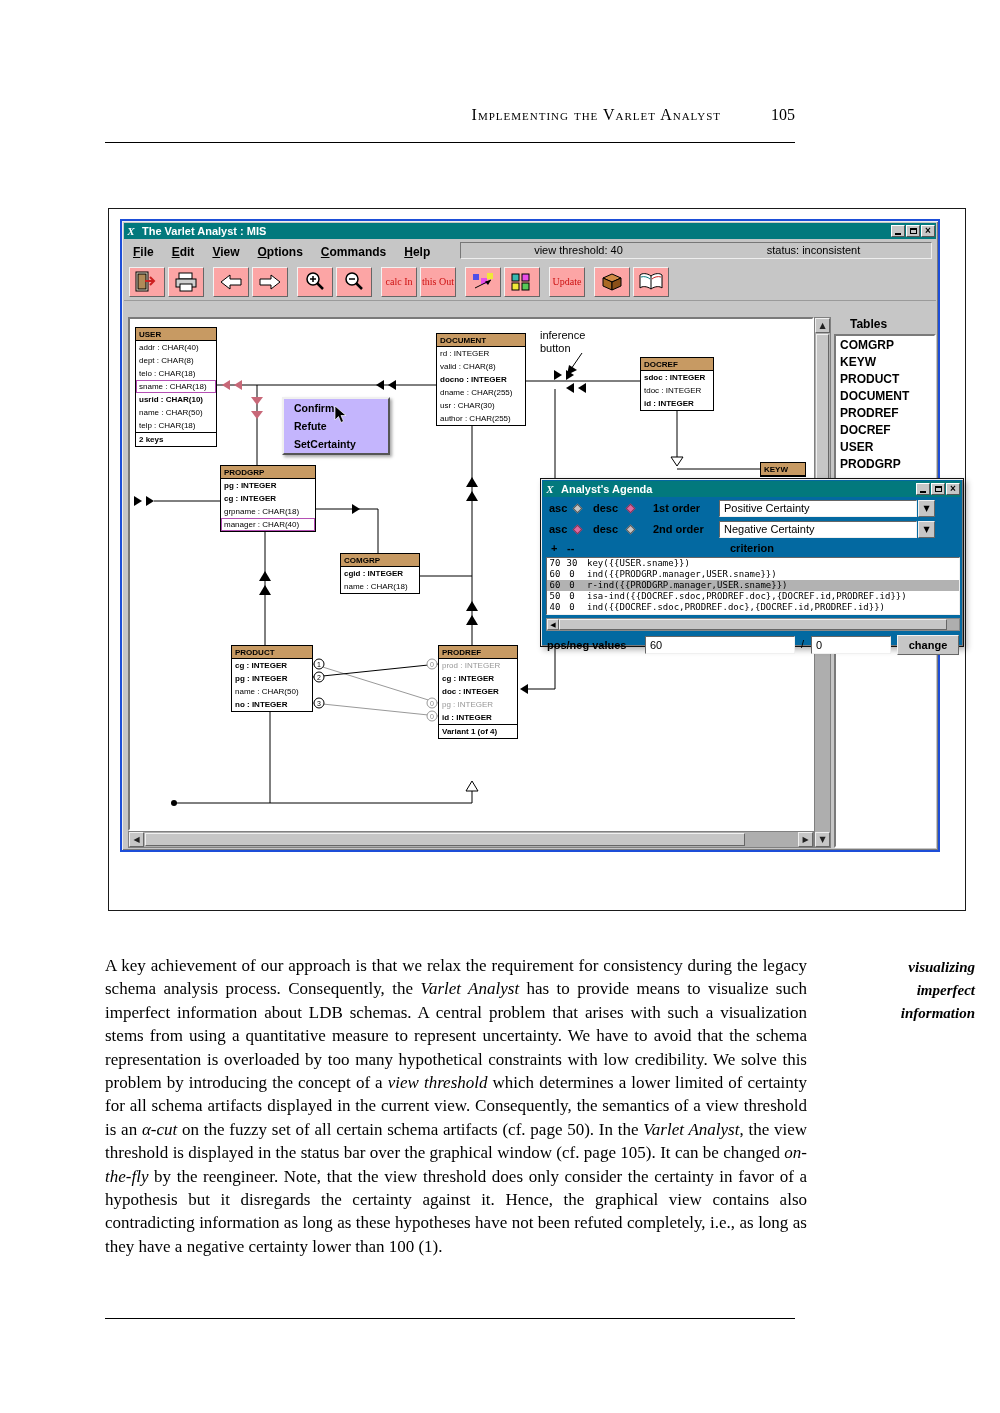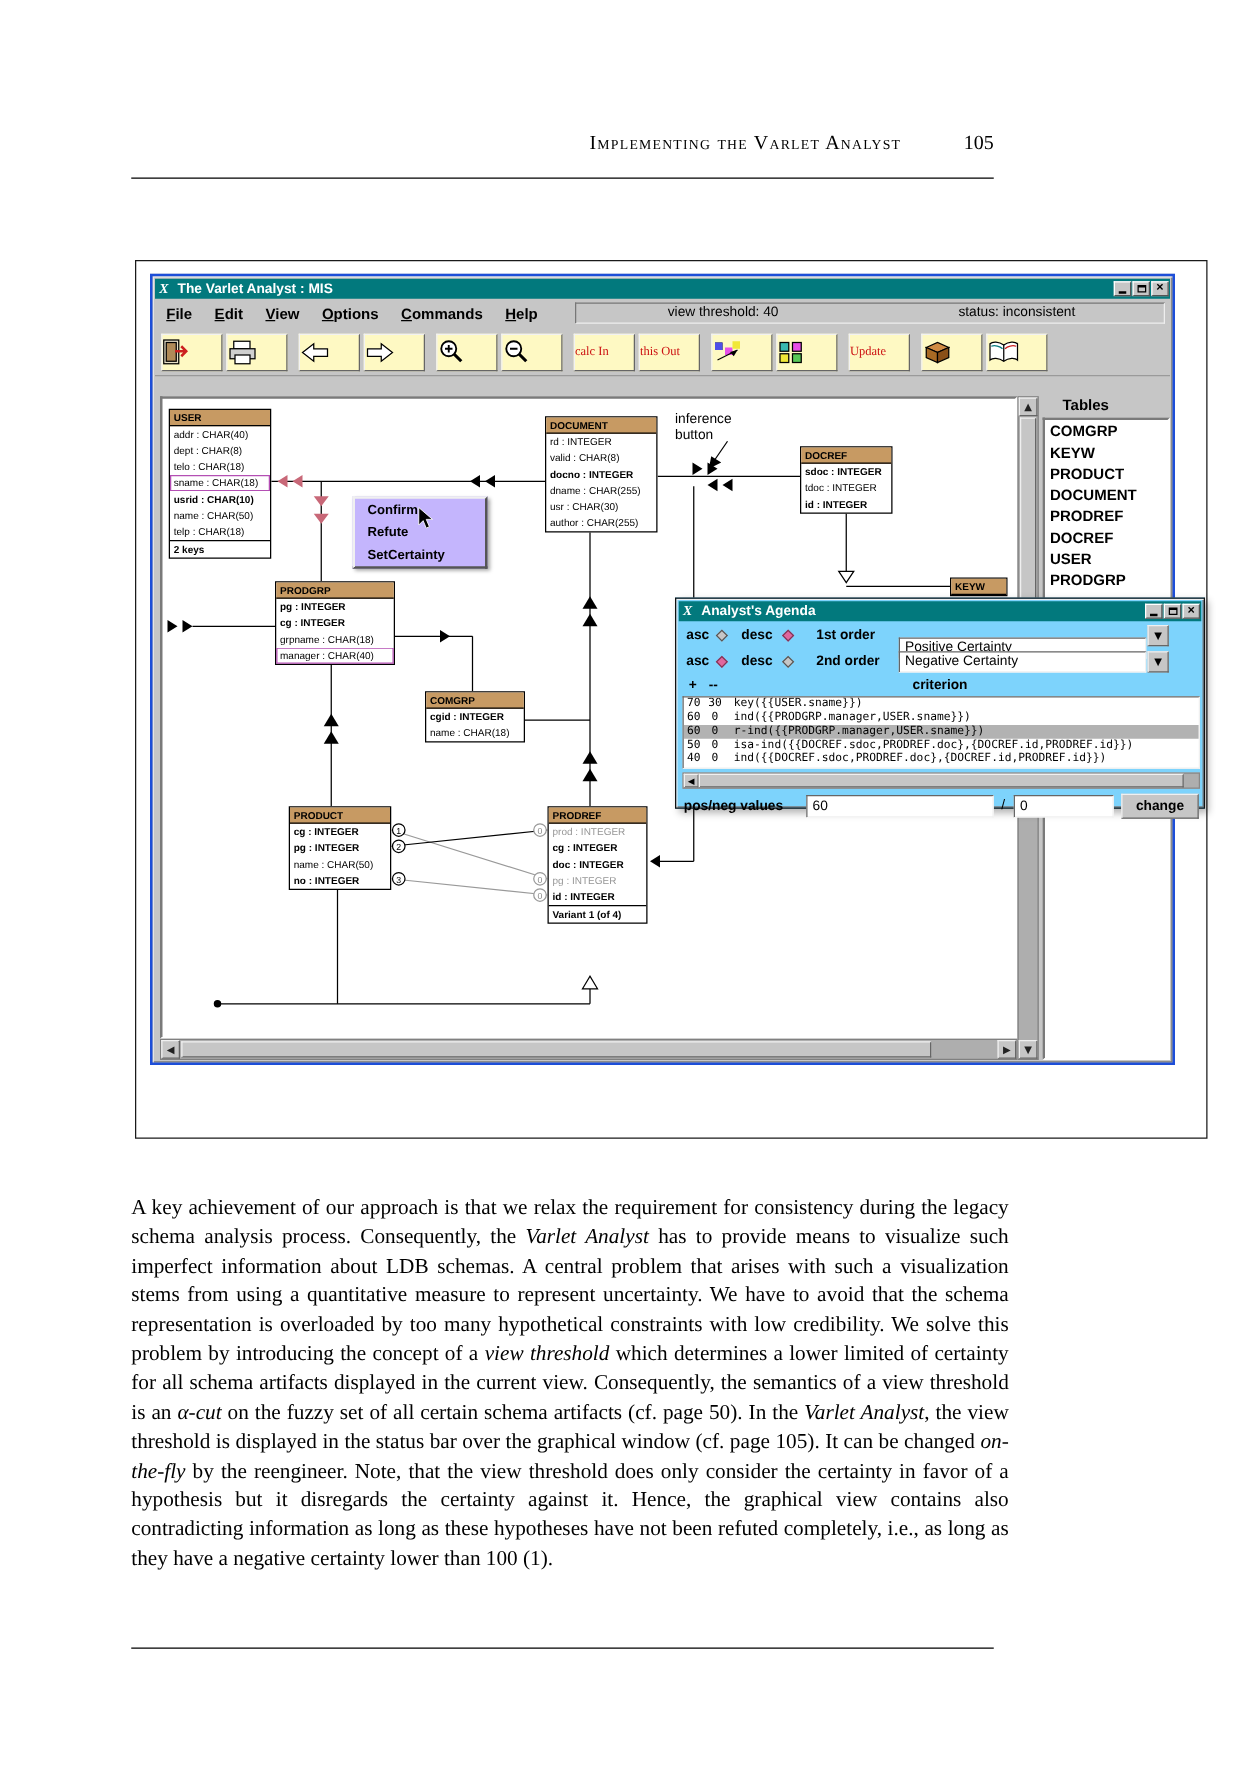--- a/index.html
+++ b/index.html
@@ -36,21 +36,21 @@
 
 
 .menubar{position:absolute;left:2px;top:18px;right:2px;height:24px;display:flex;align-items:center}
 .menu-item{display:inline-block;font-weight:bold;font-size:12px;padding:0 9px}
 .menu-item::first-letter{text-decoration:underline}
 .statusbox{position:absolute;left:336px;right:4px;top:3px;height:17px;display:flex;background:#c6c6c6;border:1px solid;border-color:#777 #eee #eee #777}
 .status-cell{flex:1;text-align:center;font-size:11px;line-height:14px}
 
 
 .toolbar{position:absolute;left:2px;top:42px;right:2px;height:38px;display:flex;align-items:center;padding-left:5px;gap:3px;border-bottom:1px solid #9a9a9a}
-.tb{width:49px;height:30px;background:#fef9c3;border:1px solid;border-color:#f2f2f2 #666 #666 #f2f2f2;display:flex;align-items:center;justify-content:flex-start;flex:none}
+.tb{width:36px;height:30px;background:#fca5a5;border:1px solid;border-color:#f2f2f2 #666 #666 #f2f2f2;display:flex;align-items:center;justify-content:center;flex:none}
 .tb.red{color:#c11;font-family:"Liberation Serif",serif;font-size:10px;line-height:11px;text-align:center}
 .gap{margin-left:6px}
 
 
 .canvas-frame{position:absolute;left:6px;top:96px;width:686px;height:514px;border:2px solid;border-color:#7a7a7a #fff #fff #7a7a7a;background:#fff}
 .canvas{position:absolute;inset:0;overflow:hidden}
 .wires{position:absolute;left:0;top:0;z-index:5}
 .wt{font:7px "Liberation Sans",sans-serif;text-anchor:middle;fill:#000}
 .wt.g{fill:#888}
 
@@ -80,21 +80,21 @@
 .vthumb{position:absolute;left:1px;top:16px;width:13px;height:210px;background:#c6c6c6;border:1px solid;border-color:#f0f0f0 #666 #666 #f0f0f0}
 .hthumb{position:absolute;left:16px;top:1px;width:600px;height:13px;background:#c6c6c6;border:1px solid;border-color:#f0f0f0 #666 #666 #f0f0f0}
 
 
 .tables-panel{position:absolute;left:712px;top:96px;width:102px;height:531px}
 .tables-title{font-size:12px;font-weight:bold;margin:0 0 2px 16px}
 .tables-list{position:absolute;left:0;top:17px;right:0;bottom:0;background:#fff;border:2px solid;border-color:#7a7a7a #fff #fff #7a7a7a;padding-top:1px}
 .table-item{font-size:12px;font-weight:bold;line-height:17px;padding-left:4px;white-space:nowrap}
 
 
-.agenda{position:absolute;left:418px;top:257px;width:424px;height:169px;background:#7dd3fc;border:1px solid #111;z-index:40;
+.agenda{position:absolute;left:418px;top:257px;width:424px;height:169px;background:#0369a1;border:1px solid #111;z-index:40;
  box-shadow:inset 1px 1px 0 #efefef,inset -1px -1px 0 #7a7a7a,3px 3px 6px rgba(0,0,0,.3);font-family:"Liberation Sans",sans-serif}
 .ag-label{position:absolute;font-size:11px;font-weight:bold;white-space:nowrap}
 .diamond{position:absolute;width:7px;height:7px;transform:rotate(45deg)}
 .diamond.outline{background:#c6c6c6;border:1px solid #555}
 .diamond.pink{background:#e0679e;border:1px solid #7d3657}
 .combo{position:absolute;height:17px;background:#fff;border:1px solid;border-color:#666 #f0f0f0 #f0f0f0 #666;font-size:11px;line-height:15px;padding-left:4px;white-space:nowrap}
 .combo-btn{position:absolute;width:17px;height:17px;background:#c6c6c6;border:1px solid;border-color:#f0f0f0 #666 #666 #f0f0f0;
  text-align:center;font-family:"DejaVu Sans",sans-serif;font-size:8px;line-height:15px}
 .combo-btn::before{content:"▼"}
 .ag-list{position:absolute;left:5px;top:78px;width:414px;height:58px;background:#fff;border:1px solid;border-color:#666 #f0f0f0 #f0f0f0 #666;
@@ -447,21 +447,21 @@
                 <span class="glyph-close"></span>
               </span>
           </span>
         </div>
 
         <span class="ag-label" style="left:8px;top:23px">asc</span>
         <span class="diamond outline" style="left:33px;top:26px"></span>
         <span class="ag-label" style="left:52px;top:23px">desc</span>
         <span class="diamond pink" style="left:86px;top:26px"></span>
         <span class="ag-label" style="left:112px;top:23px">1st order</span>
-        <span class="combo" style="left:178px;top:31px;width:198px">Positive Certainty</span>
+        <span class="combo" style="left:178px;top:21px;width:198px">Positive Certainty</span>
         <span class="combo-btn" style="left:377px;top:21px"></span>
 
         <span class="ag-label" style="left:8px;top:44px">asc</span>
         <span class="diamond pink" style="left:33px;top:47px"></span>
         <span class="ag-label" style="left:52px;top:44px">desc</span>
         <span class="diamond outline" style="left:86px;top:47px"></span>
         <span class="ag-label" style="left:112px;top:44px">2nd order</span>
         <span class="combo" style="left:178px;top:42px;width:198px">Negative Certainty</span>
         <span class="combo-btn" style="left:377px;top:42px"></span>
 
@@ -489,16 +489,21 @@
         <span class="change-btn">change</span>
       </div>
 
     </div>
 
 
   </div>
 
   <div class="bodytext"><span>A key achievement of our approach is that we relax the requirement for consistency during the legacy schema analysis process. Consequently, the </span><span class="i">Varlet Analyst</span><span> has to provide means to visualize such imperfect information about LDB schemas. A central problem that arises with such a visualization stems from using a quantitative measure to represent uncertainty. We have to avoid that the schema representation is overloaded by too many hypothetical constraints with low credibility. We solve this problem by introducing the concept of a </span><span class="i">view threshold</span><span> which determines a lower limited of certainty for all schema artifacts displayed in the current view. Consequently, the semantics of a view threshold is an </span><span class="i">α-cut</span><span> on the fuzzy set of all certain schema artifacts (cf. page 50). In the </span><span class="i">Varlet Analyst</span><span>, the view threshold is displayed in the status bar over the graphical window (cf. page 105). It can be changed </span><span class="i">on-the-fly</span><span> by the reengineer. Note, that the view threshold does only consider the certainty in favor of a hypothesis but it disregards the certainty against it. Hence, the graphical view contains also contradicting information as long as these hypotheses have not been refuted completely, i.e., as long as they have a negative certainty lower than 100 (1).</span></div>
 
+  <div class="margin-note">
+      <div>visualizing</div>
+      <div>imperfect</div>
+      <div>information</div>
+    </div>
 
   <div class="foot-rule"></div>
 
 </div>
 
 </body></html>

